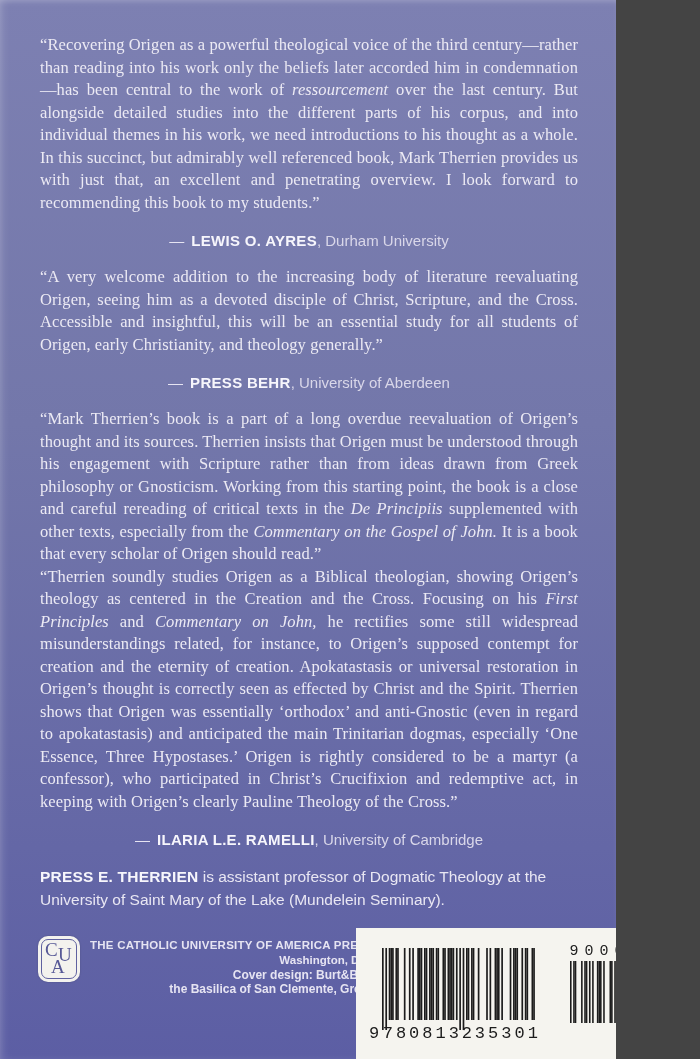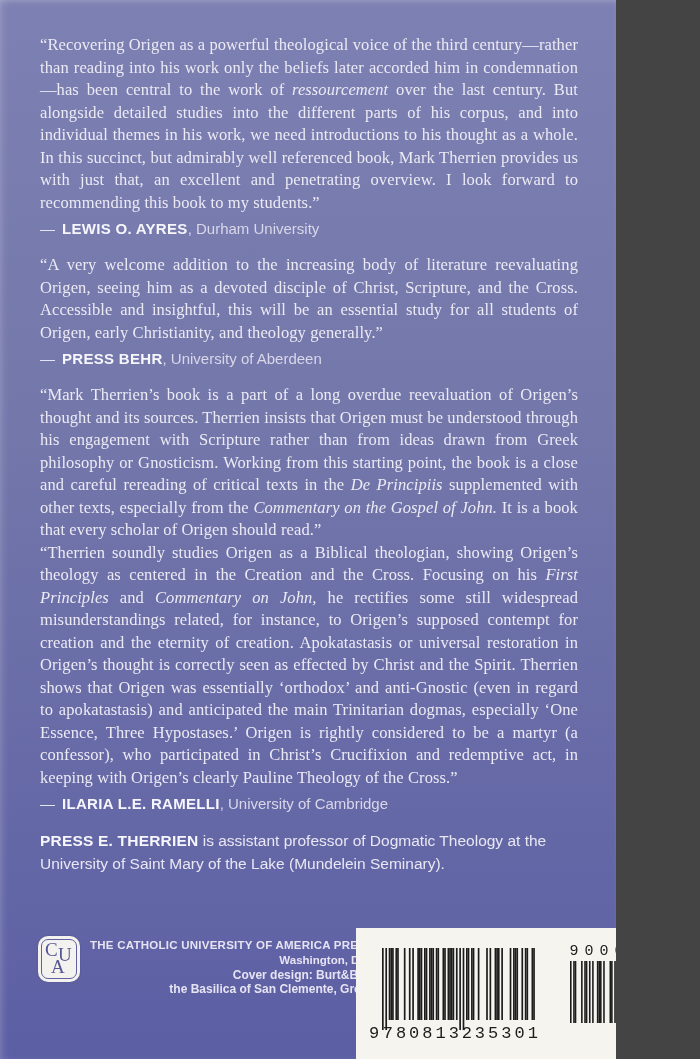--- a/index.html
+++ b/index.html
@@ -10,21 +10,21 @@
     box-shadow:inset 5px 0 8px -3px rgba(255,255,255,.18), inset 0 4px 6px -3px rgba(255,255,255,.22);
     font-family:"Liberation Serif","DejaVu Serif",serif;
   }
   .content{padding:34px 38px 0 40px;}
   .quote{
     margin:0;color:#eceaf4;font-size:16.5px;line-height:22.5px;
     text-align:justify;letter-spacing:.1px;
   }
   .quote i{font-style:italic;}
   .attr{
-    margin:5px 0 15px;text-align:left;color:#d9d7e9;
+    margin:17px 0 15px;text-align:center;color:#d9d7e9;
     font-family:"Liberation Sans","DejaVu Sans",sans-serif;
     font-size:15px;line-height:20px;
   }
   .attr .dash{margin-right:7px;color:#e6e4f2;}
   .attr .attr-name{font-weight:bold;color:#f7f6fc;letter-spacing:.3px;}
   .bio{
     margin:12px 0 0;color:#e9e7f3;
     font-family:"Liberation Sans","DejaVu Sans",sans-serif;
     font-size:15.5px;line-height:23px;
   }

